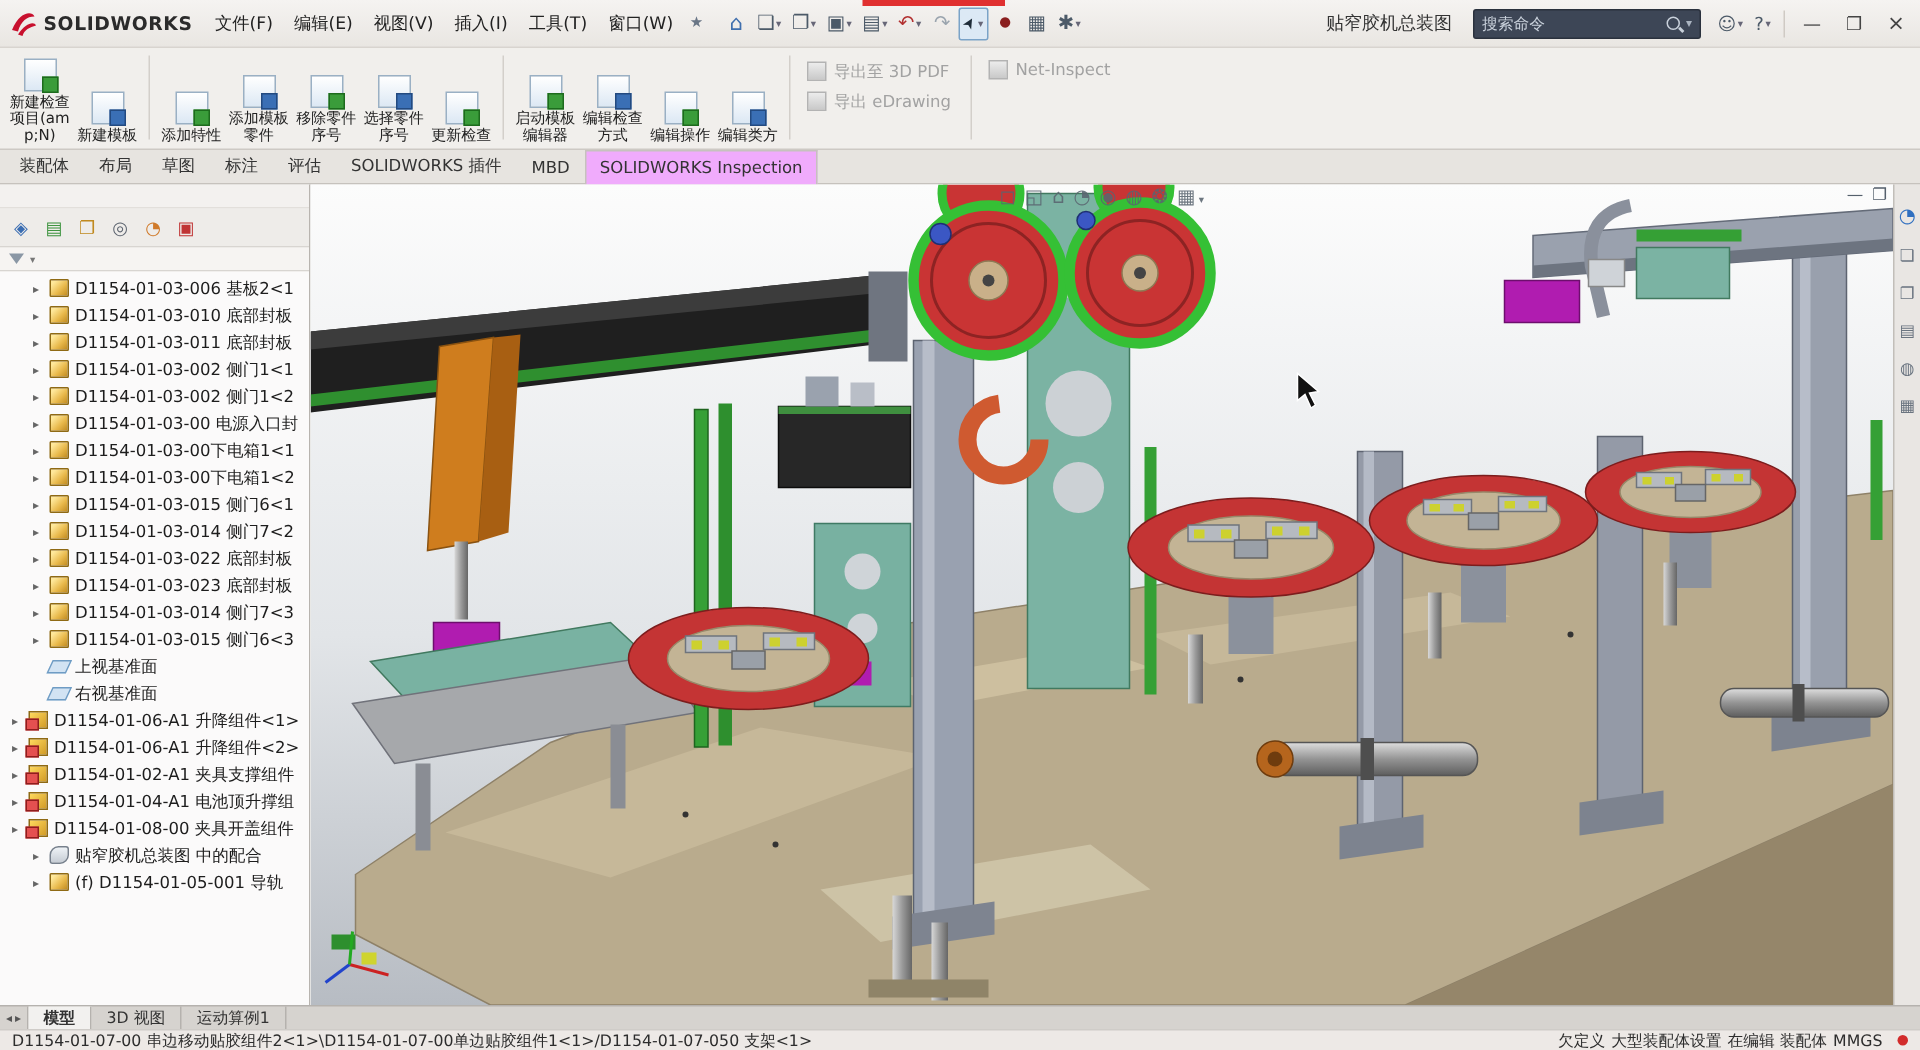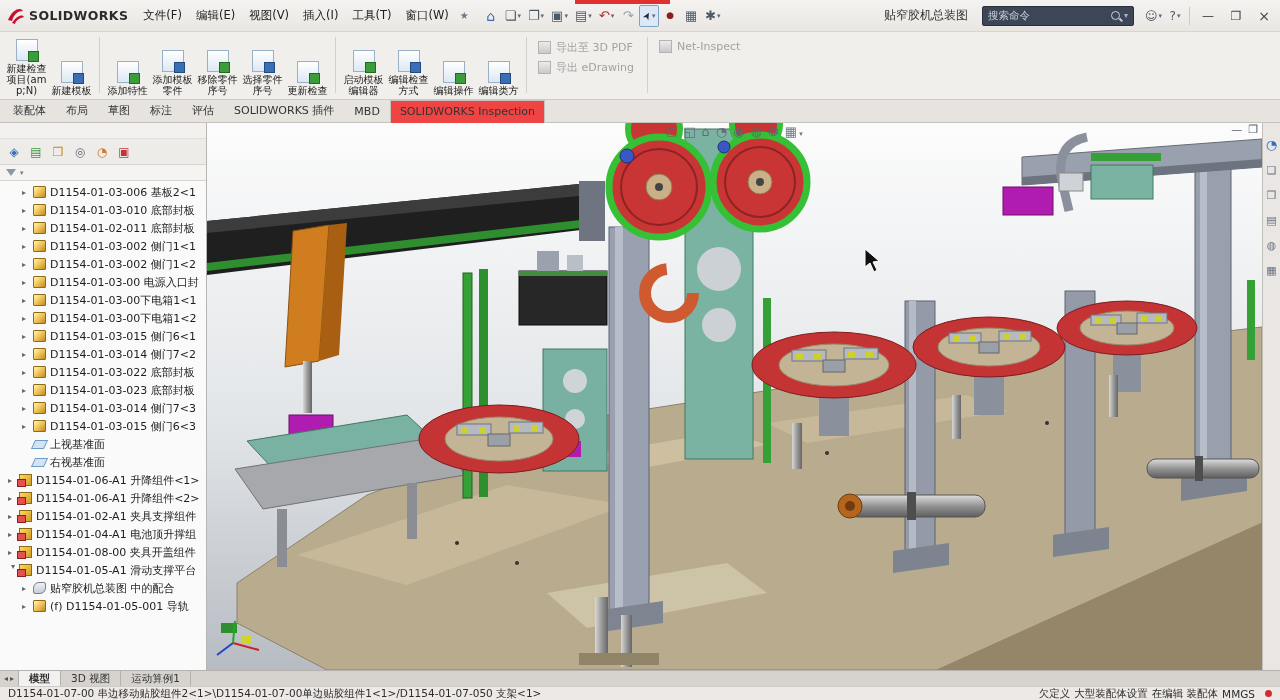--- a/index.html
+++ b/index.html
@@ -47,21 +47,21 @@
   .rbtn:nth-child(even) .ric::after{background:#3a6fb5;border-color:#234a80;}
   .rlabel{font-size:10px;line-height:11px;text-align:center;margin-top:2px;color:#222;word-break:break-all;}
   .vsep{width:1px;background:#d3cfca;margin:4px 5px;}
   .exp-col{display:flex;flex-direction:column;gap:5px;padding:7px 8px 0 6px;}
   .exp-item{display:flex;align-items:center;gap:5px;color:#a2a2a2;font-size:11px;white-space:nowrap;}
   .exp-icon{width:13px;height:13px;background:linear-gradient(#ececec,#c9c9c9);border:1px solid #b3b3b3;flex:none;}
 
   
   .tabrow{height:23px;background:#e7e4e0;display:flex;align-items:flex-end;padding-left:3px;border-bottom:1px solid #c6c2bd;}
   .tab{padding:4px 9px 4px 9px;font-size:11px;color:#333;border:1px solid transparent;border-bottom:none;white-space:nowrap;}
-  .tab.active{background:#ef4444;border-color:#c6c2bd;margin-bottom:-1px;padding-bottom:5px;}
+  .tab.active{background:#f0abfc;border-color:#c6c2bd;margin-bottom:-1px;padding-bottom:5px;}
 
   
   .main{display:flex;height:547px;}
   .left-panel{width:207px;background:#f3f1ef;border-right:1px solid #b8b4af;display:flex;flex-direction:column;}
   .panel-gap{height:16px;border-bottom:1px solid #e2dfdb;}
   .panel-toolbar{height:26px;display:flex;align-items:center;gap:2px;padding:0 4px;border-bottom:1px solid #d8d5d1;background:#eeece9;}
   .ptab{width:20px;height:20px;display:flex;align-items:center;justify-content:center;border-radius:2px;}
   .picon{font-size:12px;color:#5d6570;}
   .ptab.p-blue .picon{color:#3a6db2;}
   .ptab.p-green .picon{color:#3f9440;}
@@ -318,21 +318,21 @@
           <span class="t-label">D1154-01-03-006 基板2&lt;1</span>
         </div>
           <div class="tree-item part arrow ind1">
           <span class="t-arrow">▸</span>
           <span class="t-icon"></span>
           <span class="t-label">D1154-01-03-010 底部封板</span>
         </div>
           <div class="tree-item part arrow ind1">
           <span class="t-arrow">▸</span>
           <span class="t-icon"></span>
-          <span class="t-label">D1154-01-02-011 底部封板</span>
+          <span class="t-label">D1154-01-03-011 底部封板</span>
         </div>
           <div class="tree-item part arrow ind1">
           <span class="t-arrow">▸</span>
           <span class="t-icon"></span>
           <span class="t-label">D1154-01-03-002 侧门1&lt;1</span>
         </div>
           <div class="tree-item part arrow ind1">
           <span class="t-arrow">▸</span>
           <span class="t-icon"></span>
           <span class="t-label">D1154-01-03-002 侧门1&lt;2</span>
@@ -409,25 +409,20 @@
         </div>
           <div class="tree-item asm arrow">
           <span class="t-arrow">▸</span>
           <span class="t-icon"></span>
           <span class="t-label">D1154-01-04-A1 电池顶升撑组</span>
         </div>
           <div class="tree-item asm arrow">
           <span class="t-arrow">▸</span>
           <span class="t-icon"></span>
           <span class="t-label">D1154-01-08-00 夹具开盖组件</span>
-        </div>
-          <div class="tree-item asm arrow open">
-          <span class="t-arrow">▸</span>
-          <span class="t-icon"></span>
-          <span class="t-label">D1154-01-05-A1 滑动支撑平台</span>
         </div>
           <div class="tree-item mates arrow ind1">
           <span class="t-arrow">▸</span>
           <span class="t-icon"></span>
           <span class="t-label">贴窄胶机总装图 中的配合</span>
         </div>
           <div class="tree-item part arrow ind1">
           <span class="t-arrow">▸</span>
           <span class="t-icon"></span>
           <span class="t-label">(f) D1154-01-05-001 导轨</span>

